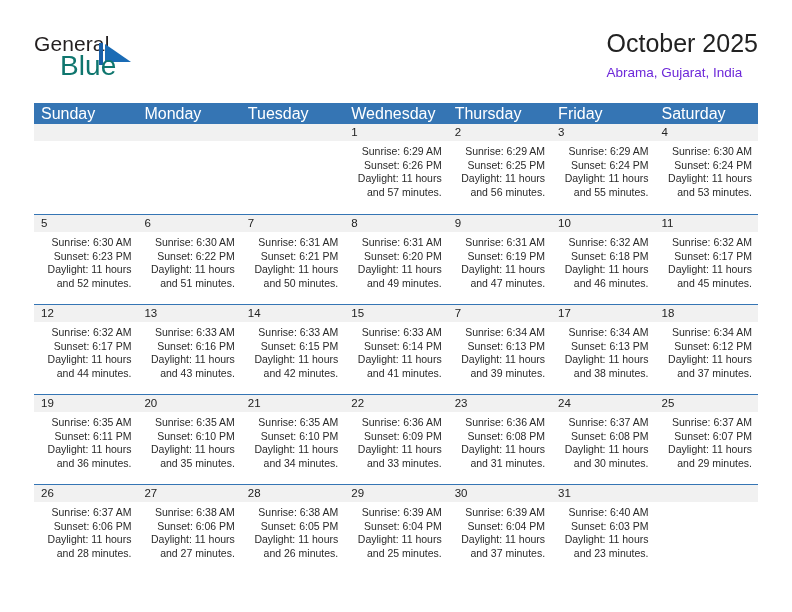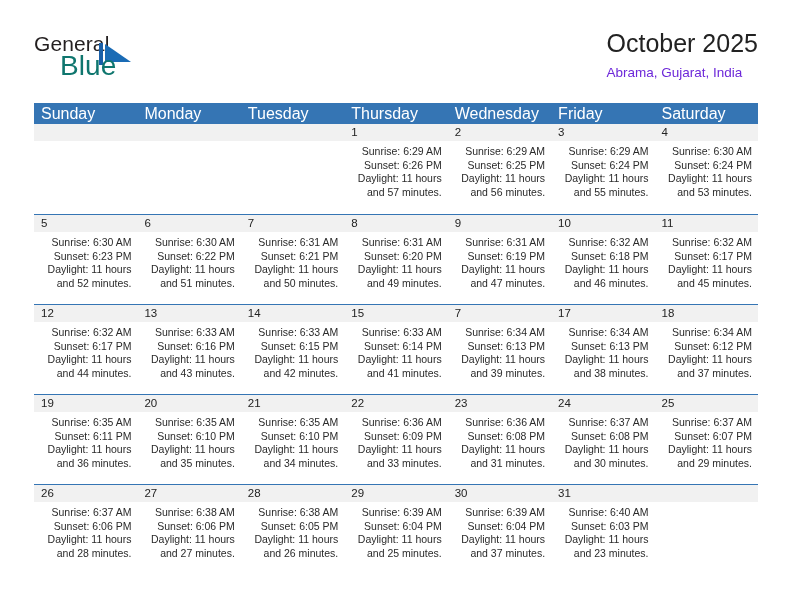--- a/index.html
+++ b/index.html
@@ -173,22 +173,22 @@
       <div class="cal-subtitle">Abrama, Gujarat, India</div>
     </div>
 
   </div>
 
   <div class="calendar">
     <div class="weekday-row" id="weekday-row">
         <div class="weekday">Sunday</div>
         <div class="weekday">Monday</div>
         <div class="weekday">Tuesday</div>
+        <div class="weekday">Wednesday</div>
         <div class="weekday">Thursday</div>
-        <div class="weekday">Wednesday</div>
         <div class="weekday">Friday</div>
         <div class="weekday">Saturday</div>
       </div>
     <div id="weeks-container">
         <div class="week-row first">
           <div class="day-cell empty">
             <div class="day-number-band"></div>
           </div>
           <div class="day-cell empty">
             <div class="day-number-band"></div>

